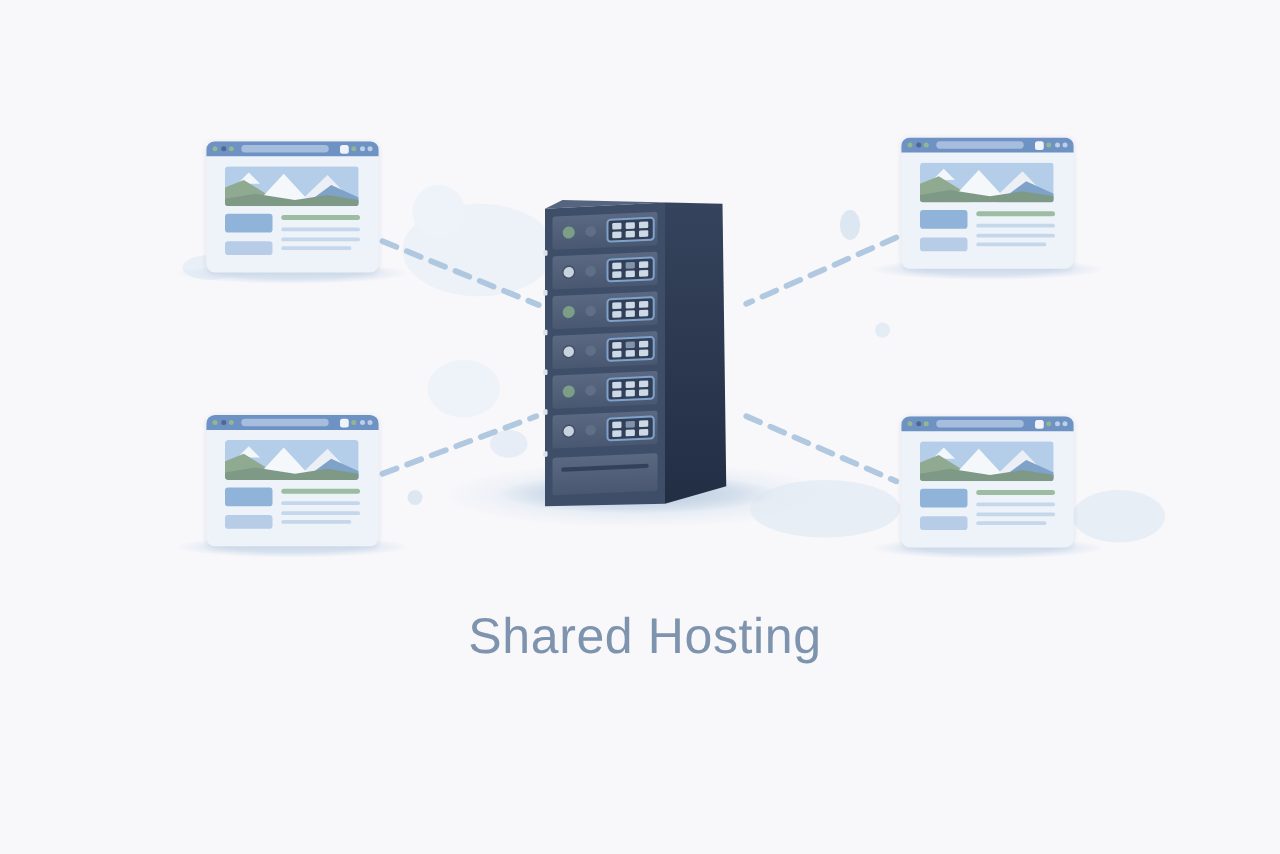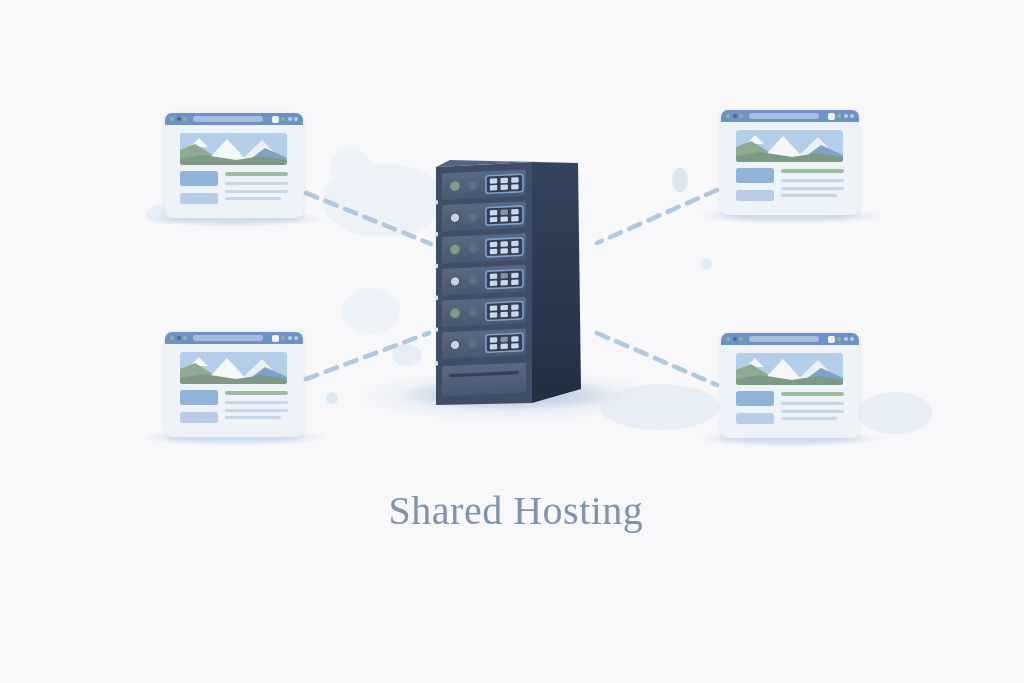--- a/index.html
+++ b/index.html
@@ -1,17 +1,17 @@
 <!DOCTYPE html>
 <html style="--c-background: #f8f7fa; --c-title-text: #7e93ad; --c-connection-line: #a9c4dd; --c-window-titlebar: #6d92c3; --c-window-body: #eef3f9; --c-address-bar: #a6bddd; --c-accent-green: #93b691; --c-hero-sky: #b4cde9; --c-hero-mountain: #f4f8fb; --c-hero-hill-green: #90aa92; --c-hero-ridge-blue: #7fa2c8; --c-content-block-blue: #90b3da; --c-text-line-blue: #c4d7eb; --c-text-line-green: #9cbda1; --c-server-front: #3f4e68; --c-server-side: #2a3750; --c-server-unit: #4f5e78; --c-server-led-green: #7c9e86; --c-server-led-gray: #5e6f86; --c-server-vent: #ccd9e7; --c-server-panel-border: #7ea2cb; --c-shadow: #d8e3f0;"><head>
 <meta charset="utf-8">
 <style>
   html,body{margin:0;padding:0;background:var(--c-background,#f8f7fa);}
   .canvas{position:relative;width:1024px;height:683px;margin:0 auto;overflow:hidden;
-          background:var(--c-background,#f8f7fa);font-family:Liberation Serif, serif;}
+          background:var(--c-background,#f8f7fa);font-family:Liberation Sans, sans-serif;}
 
   
   .blob{position:absolute;border-radius:50%;pointer-events:none;}
 
   
   .conn-layer{position:absolute;left:0;top:0;pointer-events:none;}
   .conn{stroke:var(--c-connection-line,#a9c4dd);stroke-width:4.6;stroke-linecap:round;
         stroke-dasharray:12 9;opacity:.92;fill:none;}
 
   

